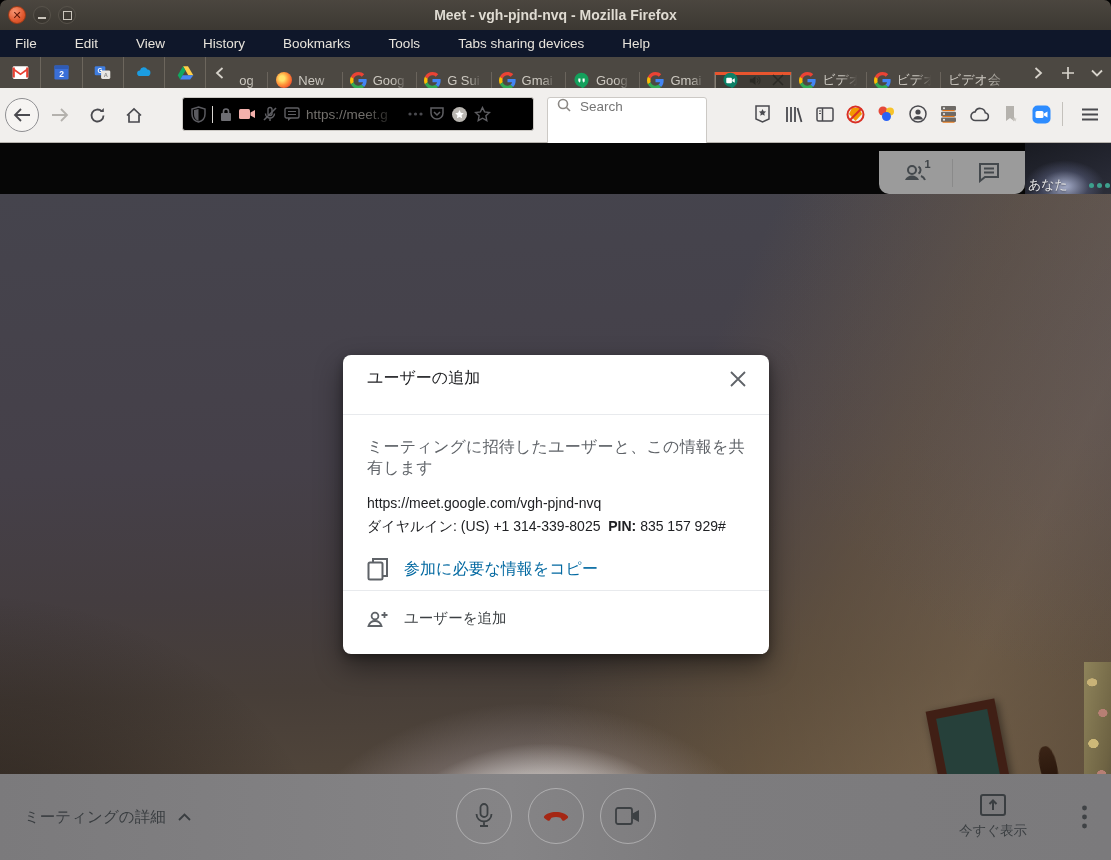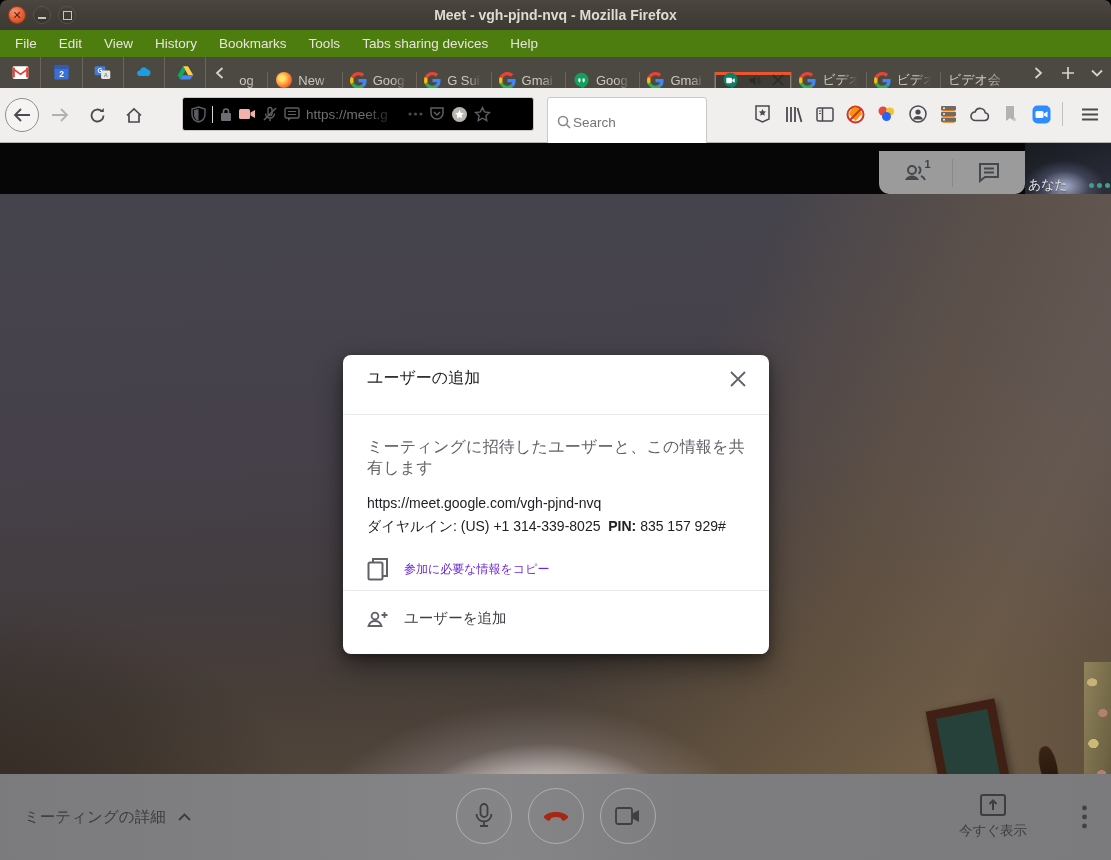--- a/index.html
+++ b/index.html
@@ -19,21 +19,21 @@
         font-size:11px;line-height:1;box-sizing:border-box;}
   .wbtn.close{background:radial-gradient(circle at 35% 30%,#f79673,#e0582f 60%,#c44819);border:1px solid #9e3a16;color:#5e1708;font-weight:bold;}
   .wbtn.min,.wbtn.max{background:linear-gradient(#44403a,#38342e);border:1px solid #57524a;color:#c9c4bb;}
   .wbtn svg{display:block}
   .win-title{
     position:absolute;top:0;left:0;width:100%;height:30px;display:flex;align-items:center;justify-content:center;
     color:#dfdbd2;font-weight:bold;font-size:14px;pointer-events:none;
   }
   .menubar{
     position:absolute;top:30px;left:0;width:100%;height:27px;
-    background:#4d7c0f;display:flex;align-items:center;padding-left:4px;box-sizing:border-box;
+    background:#0f172a;display:flex;align-items:center;padding-left:4px;box-sizing:border-box;gap:16px;
   }
   .menu-item{color:#e8e4dc;font-size:13.5px;padding:4px 11px;}
   
   .tabbar{
     position:absolute;top:57px;left:0;width:100%;height:31px;
     background:#4c4842;display:flex;align-items:stretch;box-sizing:border-box;
   }
   .ptab{width:42px;display:flex;align-items:center;justify-content:center;border-right:1px solid rgba(135,128,117,.55);}
   .tscroll{width:27px;display:flex;align-items:center;justify-content:center;color:#d7d3cb;}
   .tab{display:flex;align-items:center;gap:6px;padding:0 7px;border-right:1px solid rgba(135,128,117,.5);box-sizing:border-box;overflow:hidden;margin-top:15px;}
@@ -65,21 +65,21 @@
     padding:0 8px;box-sizing:border-box;
   }
   .usep{width:1px;height:17px;background:#d8d5d1;}
   .url-text{
     font-size:13.5px;color:#73706c;white-space:nowrap;overflow:hidden;width:96px;
     -webkit-mask-image:linear-gradient(to right,#000 60%,transparent 98%);
     mask-image:linear-gradient(to right,#000 60%,transparent 98%);
   }
   .searchbox{
     position:absolute;left:547px;top:9px;width:160px;height:50px;background:#fff;
-    border:1px solid #ccc9c5;border-radius:3px;display:flex;align-items:center;
+    border:1px solid #ccc9c5;border-radius:3px;display:flex;align-items:flex-start;gap:7px;
     padding:0 9px;box-sizing:border-box;
   }
   .searchbox input{border:none;outline:none;background:transparent;font-size:13.5px;color:#5f5c58;width:110px;
     font-family:"Liberation Sans","DejaVu Sans",sans-serif;}
   .ext-icons{position:absolute;left:747px;top:9px;height:34px;display:flex;align-items:center;}
   .ebtn{width:31px;height:32px;display:flex;align-items:center;justify-content:center;}
   .nav-sep{position:absolute;left:1062px;top:14px;width:1px;height:24px;background:#c4c1bc;}
   .hamburger{position:absolute;left:1074px;top:10px;width:32px;height:32px;display:flex;align-items:center;justify-content:center;}
   
   .content{position:absolute;top:143px;left:0;width:1111px;height:717px;background:#060606;overflow:hidden;}
@@ -138,21 +138,21 @@
     box-shadow:0 12px 28px rgba(0,0,0,.45),0 3px 8px rgba(0,0,0,.3);
   }
   .dlg-header{height:60px;border-bottom:1px solid #e8eaed;display:flex;align-items:center;padding:0 22px 12px 24px;box-sizing:border-box;}
   .dlg-title{flex:1;font-size:16px;color:#202124;}
   .dlg-body{padding:22px 24px 0;}
   .dlg-desc{font-size:16px;color:#5f6368;margin:0 0 16px;letter-spacing:.2px;}
   .dlg-link{font-size:14px;color:#202124;margin:0 0 7px;}
   .dlg-dialin{font-size:14px;color:#202124;margin:0;}
   .dlg-dialin b{font-weight:bold;}
   .copy-row{display:flex;align-items:center;gap:15px;margin-top:21px;}
-  .copy-label{font-size:12px;color:#6d28d9;}
+  .copy-label{font-size:16px;color:#0369a1;}
   .dlg-footer{position:absolute;left:0;top:235px;width:100%;border-top:1px solid #e8eaed;box-sizing:border-box;
     padding:18px 24px;display:flex;align-items:center;gap:15px;}
   .adduser-label{font-size:14.5px;color:#3c4043;}
   
   .bottom-bar{
     position:absolute;left:0;bottom:0;width:100%;height:86px;
     background:linear-gradient(90deg,#7b7a7c,#858486 46%,#7d7c7e 62%,#7b7a7c);
     display:flex;align-items:center;
   }
   .details{position:absolute;left:24px;top:0;height:86px;display:flex;align-items:center;gap:12px;

